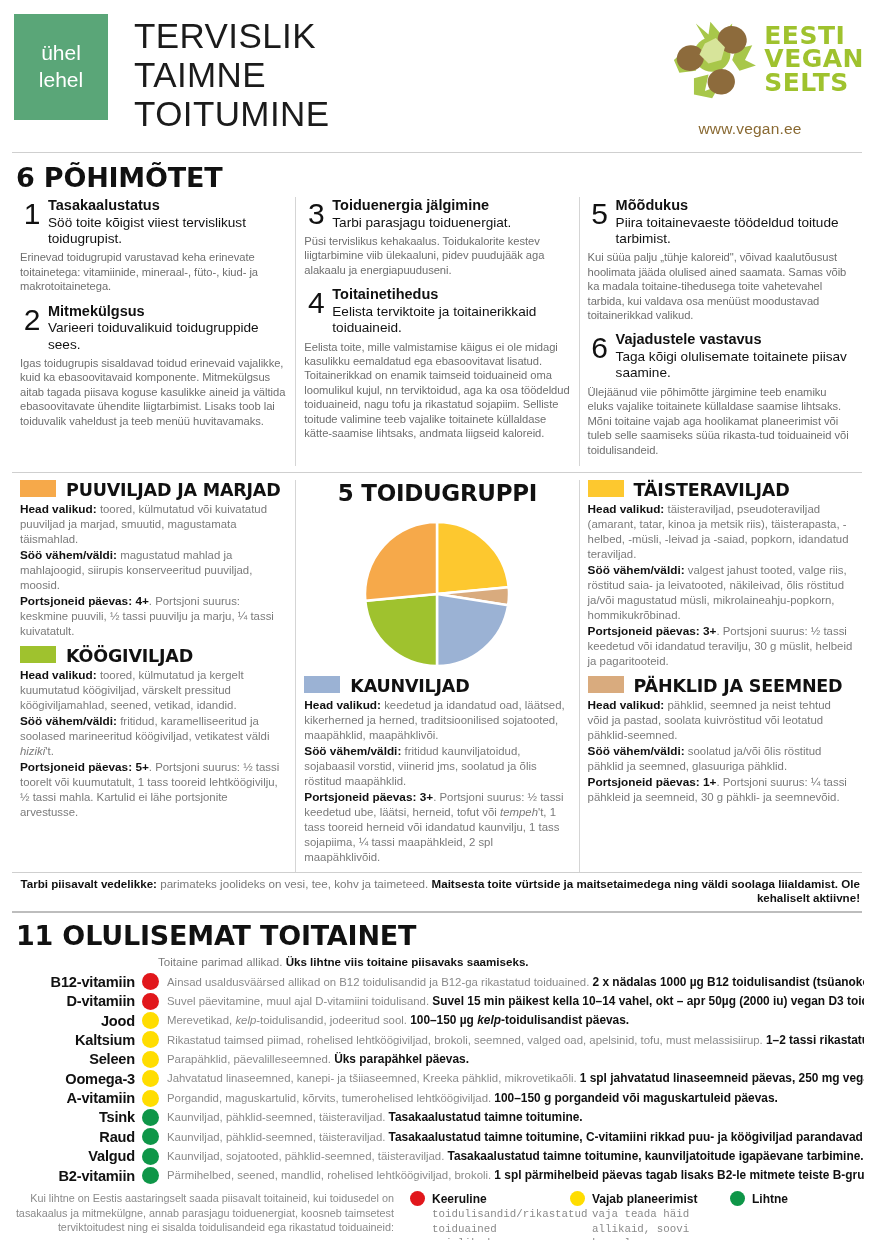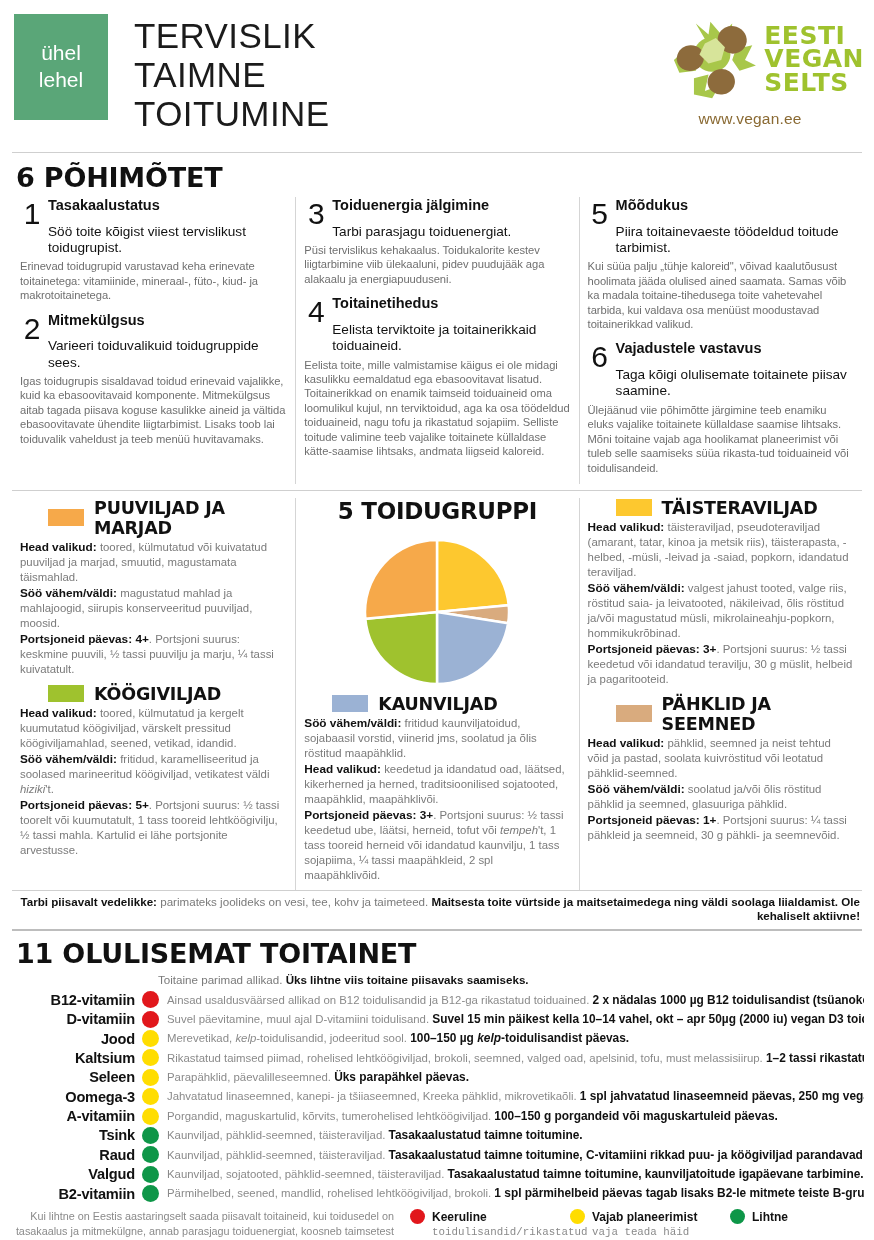--- a/index.html
+++ b/index.html
@@ -27,21 +27,21 @@
   }
   .logo-block { width: 228px; flex: 0 0 auto; position: relative; padding-top: 4px; }
   .logo-row { display: flex; align-items: center; justify-content: flex-end; }
   .logo-mark { width: 92px; height: 82px; flex: 0 0 auto; }
   .logo-words { margin-left: 4px; }
   .logo-word {
     font-size: 25px; font-weight: 700; color: #9fc22e; line-height: 0.94;
     letter-spacing: 0.5px; font-family: "DejaVu Sans", sans-serif;
   }
   .logo-url {
-    text-align: center; color: #8a6a33; font-size: 15.5px; margin-top: 10px;
+    text-align: center; color: #8a6a33; font-size: 15.5px; margin-top: 20px;
     letter-spacing: 0.2px;
   }
 
   .hr-thin { border-top: 1px solid #cfcfcf; margin: 0 2px; }
   .hr-thick { border-top: 2px solid #bdbdbd; margin: 0 2px; }
 
   
   .sec-title {
     font-size: 27px; font-weight: 700; color: #111; letter-spacing: -0.2px;
     margin: 9px 0 4px 6px; font-family: "DejaVu Sans", sans-serif;
@@ -52,29 +52,29 @@
   .col { width: 33.33%; padding: 0 8px; position: relative; }
   .col + .col { border-left: 1px solid #d5d5d5; }
   .principle { margin-bottom: 9px; }
   .p-head { display: flex; align-items: flex-start; }
   .p-num {
     font-size: 30px; font-weight: 400; line-height: 0.95; width: 24px;
     flex: 0 0 auto; color: #111; text-align: center; padding-top: 3px;
   }
   .p-titles { margin-left: 4px; }
   .p-title { font-size: 14.5px; font-weight: 700; line-height: 1.15; color: #111; }
-  .p-sub { font-size: 13.6px; font-weight: 400; line-height: 1.2; color: #111; margin-top: 10px; }
+  .p-sub { font-size: 13.6px; font-weight: 400; line-height: 1.2; color: #111; margin-top: 1px; }
   .p-body {
     font-size: 11.2px; line-height: 1.29; color: #6f6f6f; margin-top: 3px;
     text-align: left; letter-spacing: -0.05px;
   }
 
   
   .group { margin-bottom: 7px; }
-  .g-head { display: flex; align-items: center; margin-bottom: 2px; margin-left: 28px; }
+  .g-head { display: flex; margin-bottom: 2px; }
   .swatch { width: 36px; height: 17px; flex: 0 0 auto; }
   .g-name {
     font-size: 17.5px; font-weight: 700; color: #111; margin-left: 10px;
     letter-spacing: -0.2px; font-family: "DejaVu Sans", sans-serif;
   }
   .g-line { font-size: 11.4px; line-height: 1.3; color: #7a7a7a; margin-top: 1px; }
   .g-line b { color: #111; font-weight: 700; font-size: 11.8px; }
   .g-line i { font-style: italic; }
 
   .pie-title {
@@ -281,22 +281,22 @@
             <path d="M 76 76 L 76 148 A 72 72 0 0 1 4.319538548578237 82.77579855893303 Z" fill="#9fc22e" stroke="#ffffff" stroke-width="2.5"></path>
             <path d="M 76 76 L 4.319538548578237 82.77579855893303 A 72 72 0 0 1 75.99999999999999 4 Z" fill="#f6a94a" stroke="#ffffff" stroke-width="2.5"></path>
           </svg>
       </div>
 
       <div class="group">
         <div class="g-head">
           <span class="swatch" style="background: rgb(155, 178, 212);"></span>
           <span class="g-name">KAUNVILJAD</span>
         </div>
+        <div class="g-line"><b>Head valikud:</b> <span>keedetud ja idandatud oad, läätsed, kikerherned ja herned, traditsioonilised sojatooted, maapähklid, maapähklivõi.</span></div>
         <div class="g-line"><b>Söö vähem/väldi:</b> <span>fritidud kaunviljatoidud, sojabaasil vorstid, viinerid jms, soolatud ja õlis röstitud maapähklid.</span></div>
-        <div class="g-line"><b>Head valikud:</b> <span>keedetud ja idandatud oad, läätsed, kikerherned ja herned, traditsioonilised sojatooted, maapähklid, maapähklivõi.</span></div>
         <div class="g-line"><b>Portsjoneid päevas: 3+</b><span>. Portsjoni suurus: ½ tassi keedetud ube, läätsi, herneid, tofut või <i>tempeh</i>'t, 1 tass tooreid herneid või idandatud kaunvilju, 1 tass sojapiima, ¼ tassi maapähkleid, 2 spl maapähklivõid.</span></div>
       </div>
     </div>
 
     <div class="col">
       <div class="group">
         <div class="g-head">
           <span class="swatch" style="background: rgb(253, 200, 47);"></span>
           <span class="g-name">TÄISTERAVILJAD</span>
         </div>

